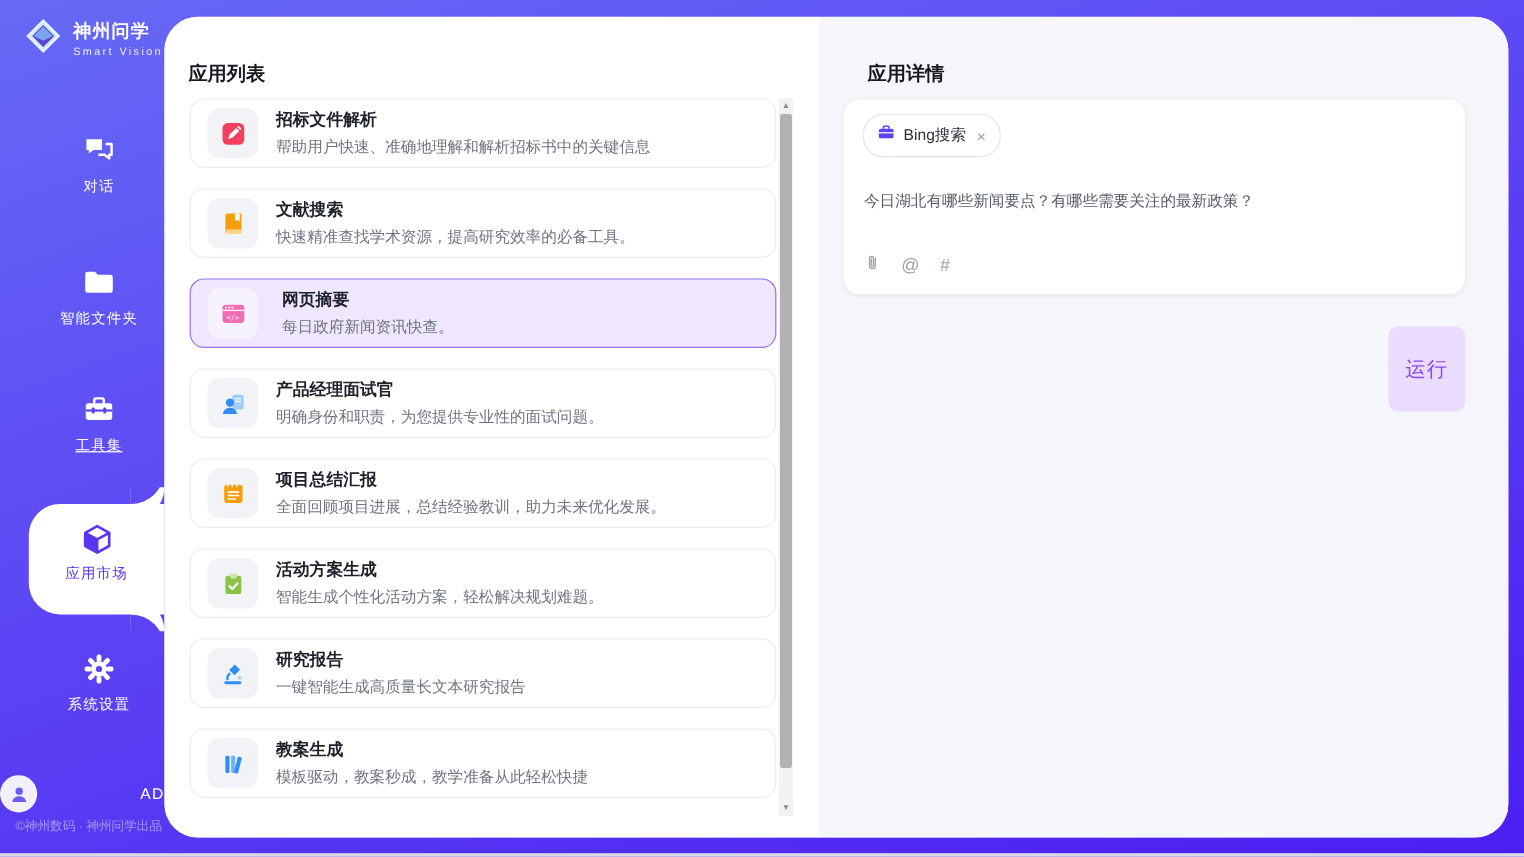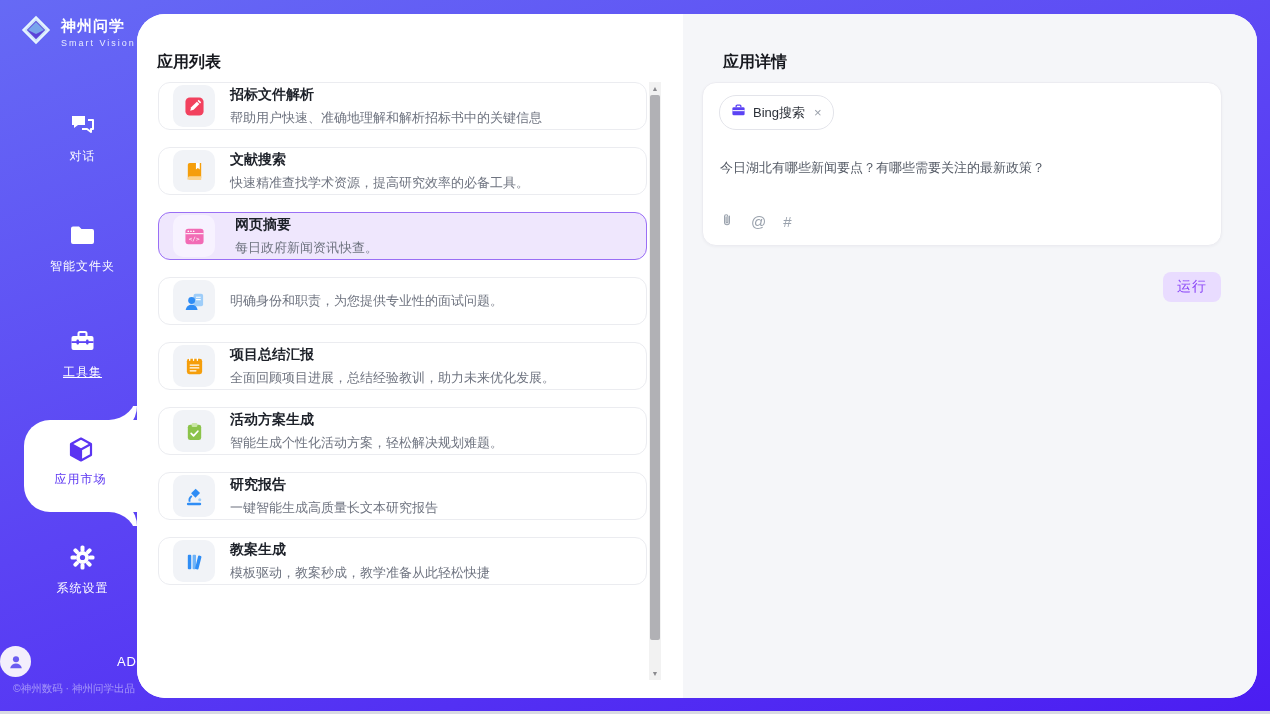--- a/index.html
+++ b/index.html
@@ -36,21 +36,21 @@
     color:rgba(255,255,255,.45); font-size:10.5px; white-space:nowrap; }
 
   
   .content { position:absolute; left:137px; top:14px; width:1120px; height:684px;
     background:#fff; border-radius:28px; overflow:hidden; }
 
   
   .list-panel { position:absolute; left:0; top:0; width:546px; height:684px; background:#fff; }
   .panel-title { position:absolute; left:20px; top:38px; font-size:16px; font-weight:bold; color:#17191f; }
   .cards { position:absolute; left:21px; top:68px; width:489px; }
-  .card { display:flex; align-items:center; gap:15px; height:48px; padding-left:14px; margin-bottom:17px;
+  .card { display:flex; align-items:center; gap:15px; height:58px; padding-left:14px; margin-bottom:17px;
     background:#fff; border:1px solid #ebecf0; border-radius:12px; cursor:pointer; }
   .card.selected { background:#efe7fd; border:1px solid #9a6ff5;gap:20px; }
   .cicon { flex:0 0 42px; width:42px; height:42px; border-radius:10px; background:#f1f3f7;
     display:flex; align-items:center; justify-content:center; }
   .card.selected .cicon { background:#f7f2ff; }
   .ctitle { font-size:14px; font-weight:bold; color:#1d2129; margin-bottom:5px; }
   .cdesc { font-size:13px; color:#6f7480; }
 
   
   .scrollbar { position:absolute; left:512px; top:68px; width:12px; height:598px; background:#f2f2f2; }
@@ -64,22 +64,22 @@
   .detail-title { position:absolute; left:40px; top:38px; font-size:16px; font-weight:bold; color:#17191f; }
   .detail-card { position:absolute; left:19px; top:68px; width:520px; height:164px; background:#fff;
     border:1px solid #ececf1; border-radius:14px; box-shadow:0 1px 3px rgba(30,30,60,.04); }
   .chip { position:absolute; left:16px; top:12px; display:inline-flex; align-items:center; gap:7px;
     padding:7px 11px; border:1px solid #e3e4ea; border-radius:17px; background:#fff; cursor:default; }
   .chip-label { font-size:13px; color:#2b3038; }
   .chip-close { font-size:13px; color:#9aa0aa; margin-left:2px; cursor:pointer; line-height:1; }
   .prompt-text { position:absolute; left:17px; top:76px; width:480px; font-size:13px; color:#555b66; cursor:text; }
   .attach-row { position:absolute; left:17px; bottom:14px; display:flex; align-items:center; gap:17px; color:#9aa2ad; }
   .attach-row .sym { font-size:15px; cursor:pointer; }
-  .run-btn { position:absolute; top:258px; right:36px; padding:6px 14px; background:#e9dcff; color:#8a46f7;
-    font-size:14px; border:none; border-radius:8px; cursor:pointer; letter-spacing:1px; }
+  .run-btn { position:absolute; top:258px; right:36px; padding:24px 14px; background:#e9dcff; color:#8a46f7;
+    font-size:17px; border:none; border-radius:8px; cursor:pointer; letter-spacing:1px; }
 </style>
 </head>
 <body>
 
 <div class="frame">
 
   <div class="sidebar">
 
     <div class="logo">
       <span>
@@ -229,20 +229,21 @@
         <div class="card">
           <span class="cicon">
             <svg viewBox="0 0 22 22" width="21" height="21">
               <rect x="10" y="3" width="10" height="13" rx="2" fill="#9ecdf9"></rect>
               <path d="M12.5 6.5h5M12.5 9h5" stroke="#fff" stroke-width="1.2"></path>
               <circle cx="8" cy="10" r="3.6" fill="#2f8df5"></circle>
               <path d="M1.8 20c.5-3.8 3.2-5.6 6.2-5.6s5.7 1.8 6.2 5.6z" fill="#2f8df5"></path>
             </svg>
           </span>
           <div class="ctext">
+            <div class="ctitle">产品经理面试官</div>
             <div class="cdesc">明确身份和职责，为您提供专业性的面试问题。</div>
           </div>
         </div>
 
         <div class="card">
           <span class="cicon">
             <svg viewBox="0 0 22 22" width="21" height="21">
               <rect x="3" y="3" width="16" height="16" rx="2.5" fill="#f59e0b"></rect>
               <path d="M6 4.5v-2M10 4.5v-2M14 4.5v-2" stroke="#fff" stroke-width="1.4" stroke-linecap="round"></path>
               <path d="M6.5 9.5h9M6.5 12.5h9M6.5 15.5h6" stroke="#fff" stroke-width="1.4" stroke-linecap="round"></path>

